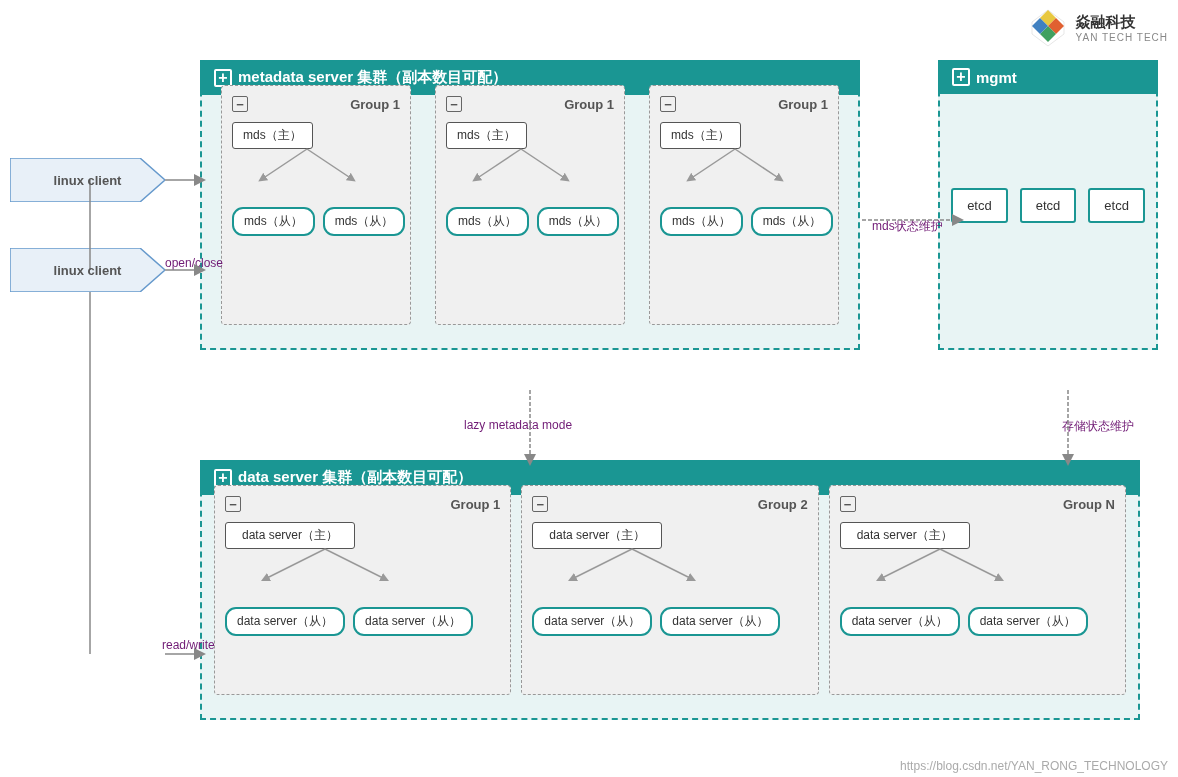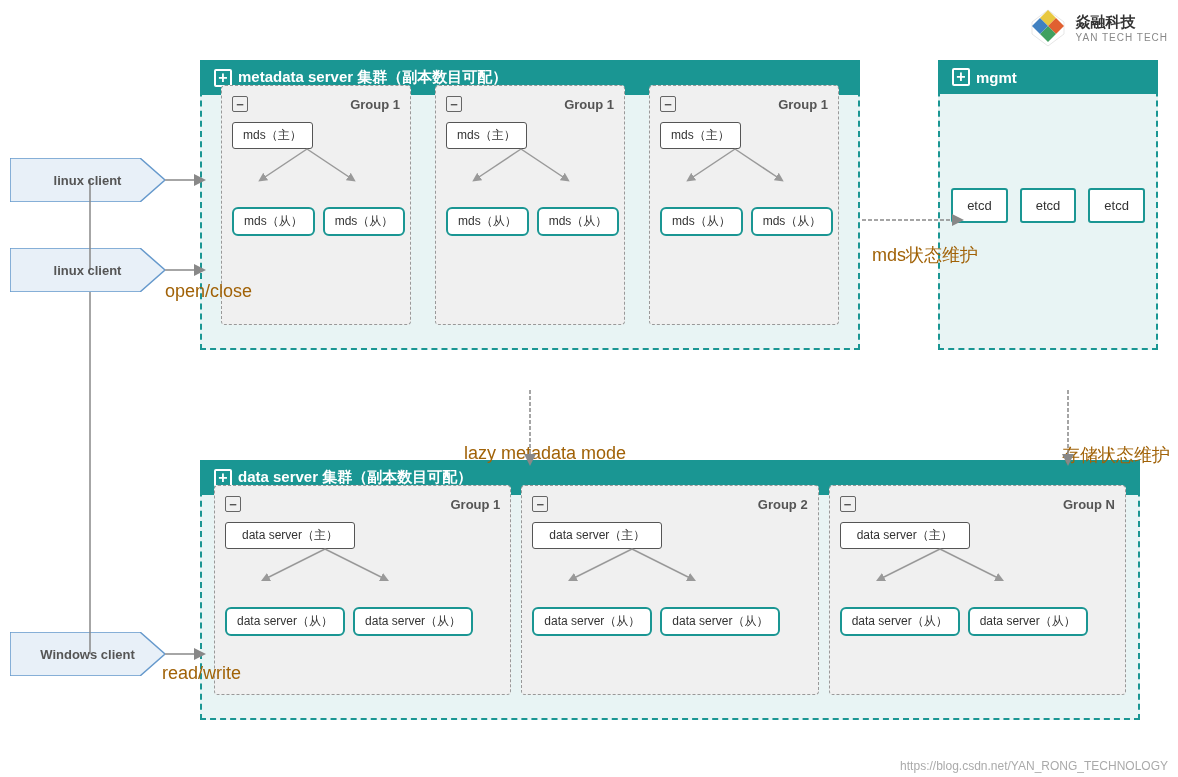--- a/index.html
+++ b/index.html
@@ -157,21 +157,21 @@
       background: #fff;
       border-radius: 3px;
       padding: 4px 10px;
       font-size: 12px;
       color: #333;
       white-space: nowrap;
     }
     .node-box-teal {
       border: 2px solid #1a9693;
       background: #fff;
-      border-radius: 6px;
+      border-radius: 11px;
       padding: 4px 10px;
       font-size: 12px;
       color: #333;
       white-space: nowrap;
     }
 
     
     .tree-container {
       display: flex;
       flex-direction: column;
@@ -184,23 +184,22 @@
       margin-top: 18px;
       position: relative;
     }
     .tree-root {
       margin-bottom: 0;
     }
 
     
     .arrow-label {
       position: absolute;
-      font-size: 18px;
-      color: #a16207;
-      margin-top: 25px;
+      font-size: 12px;
+      color: #701a75;
     }
 
     
     .client-shape {
       position: absolute;
       display: flex;
       align-items: center;
       justify-content: center;
     }
     .client-shape svg {
@@ -454,26 +453,20 @@
     <span>linux client</span>
   </div>
 
   <div class="client-shape" style="top:248px; left:10px; width:155px; height:44px;">
     <svg width="155" height="44">
       <polygon points="0,0 130,0 155,22 130,44 0,44" fill="#e8f0f8" stroke="#6699cc" stroke-width="1.5"></polygon>
     </svg>
     <span>linux client</span>
   </div>
 
-  <div class="client-shape" style="top:632px; left:10px; width:155px; height:44px;">
-    <svg width="155" height="44">
-      <polygon points="0,0 130,0 155,22 130,44 0,44" fill="#e8f0f8" stroke="#6699cc" stroke-width="1.5"></polygon>
-    </svg>
-    <span>Windows client</span>
-  </div>
 
   <div class="arrow-label" style="top:256px; left:165px;">open/close</div>
   <div class="arrow-label" style="top:638px; left:162px;">read/write</div>
   <div class="arrow-label" style="top:418px; left:464px;">lazy metadata mode</div>
   <div class="arrow-label" style="top:218px; left:872px;">mds状态维护</div>
   <div class="arrow-label" style="top:418px; left:1062px;">存储状态维护</div>
 
   <svg class="main-svg">
     <defs>
       <marker id="marr" markerWidth="8" markerHeight="8" refX="4" refY="4" orient="auto">

